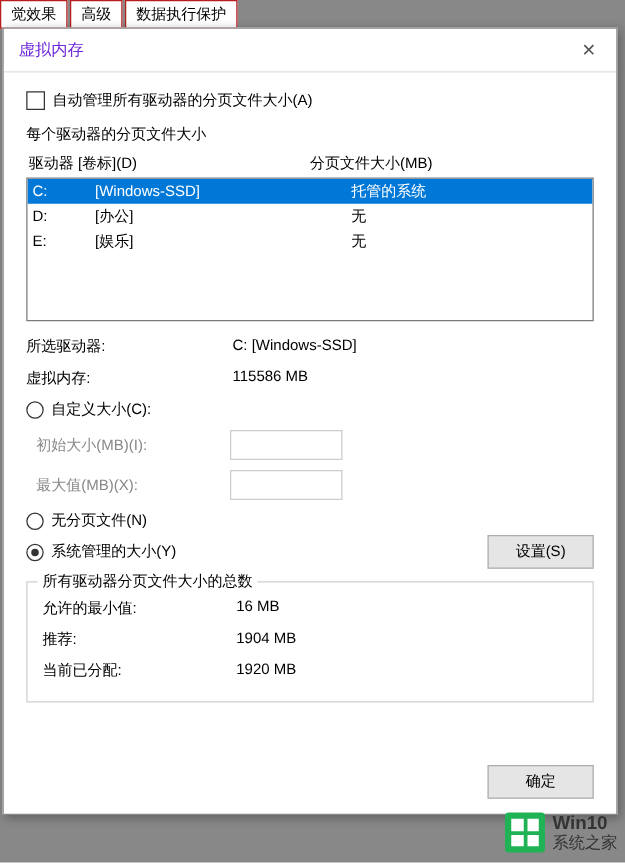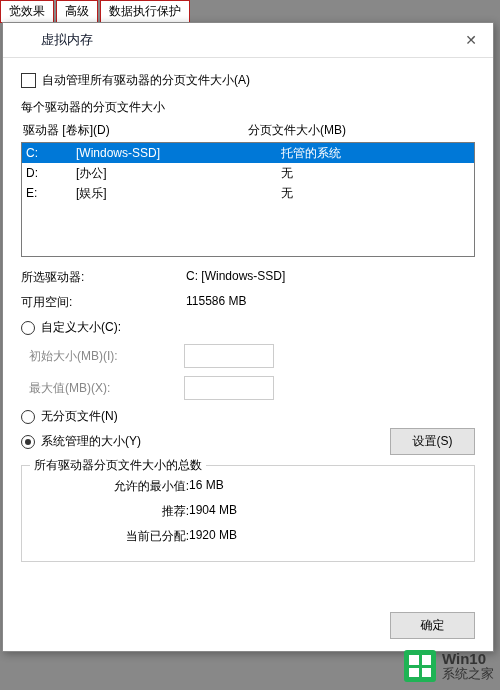--- a/index.html
+++ b/index.html
@@ -36,21 +36,21 @@
       box-shadow: 2px 2px 8px rgba(0,0,0,0.3);
       z-index: 10;
     }
     .titlebar {
       display: flex;
       justify-content: space-between;
       align-items: center;
       padding: 8px 12px;
       border-bottom: 1px solid #e0e0e0;
     }
-    .titlebar-title { font-size: 13px; color: #0f172a; margin-left: 26px; }
+    .titlebar-title { font-size: 13px; color: #6d28d9; }
     .close-x { font-size: 14px; color: #555; cursor: pointer; padding: 0 4px; }
     .content { padding: 14px 18px; }
     .checkbox-row { display: flex; align-items: center; margin-bottom: 10px; }
     .checkbox {
       width: 15px; height: 15px;
       border: 1px solid #333;
       margin-right: 6px;
       background: #fff;
     }
     .section-label { margin-bottom: 6px; }
@@ -127,21 +127,21 @@
       position: relative;
     }
     .fieldset-legend {
       position: absolute;
       top: -9px;
       left: 8px;
       background: #fff;
       padding: 0 4px;
     }
     .totals-row { display: flex; margin-bottom: 8px; }
-    .totals-row .label { flex: 0 0 155px; text-align: right; }
+    .totals-row .label { flex: 0 0 155px; }
     .totals-row .value { flex: 1; }
     .button-bar {
       position: absolute;
       bottom: 12px;
       right: 18px;
       display: flex;
       gap: 8px;
     }
     .watermark {
       position: absolute;
@@ -211,21 +211,21 @@
         <span class="label">[娱乐]</span>
         <span class="size">无</span>
       </div>
     </div>
 
     <div class="info-row">
       <span class="label">所选驱动器:</span>
       <span class="value">C:  [Windows-SSD]</span>
     </div>
     <div class="info-row">
-      <span class="label">可用空间:</span>
+      <span class="label">虚拟内存:</span>
       <span class="value">115586 MB</span>
     </div>
 
     <div class="radio-row">
       <div class="radio"></div>
       <span>自定义大小(C):</span>
     </div>
     <div class="input-group">
       <span class="lbl">初始大小(MB)(I):</span>
       <div class="textbox"></div>

